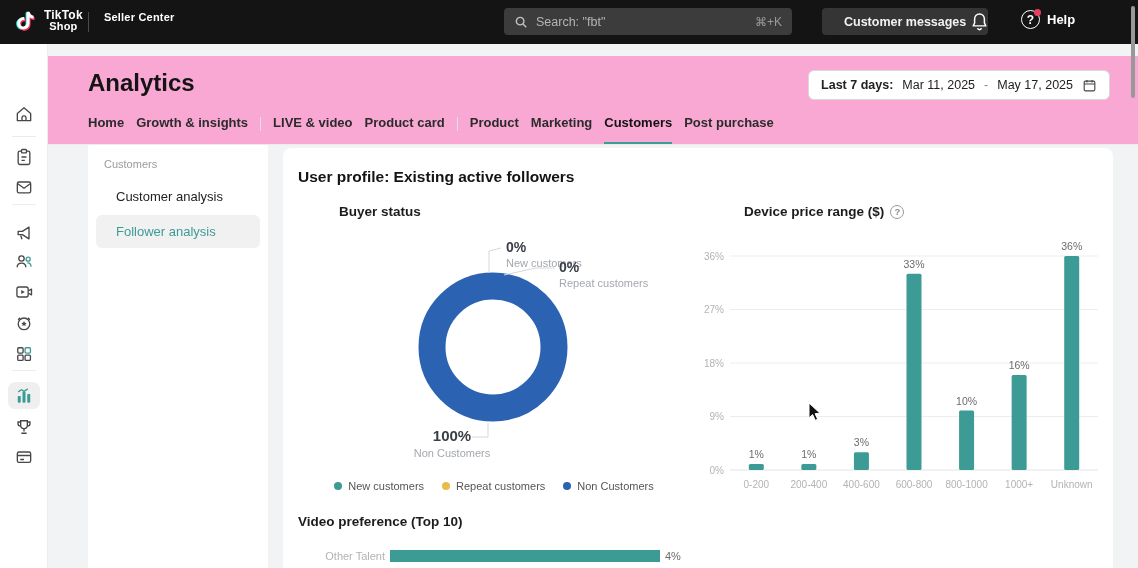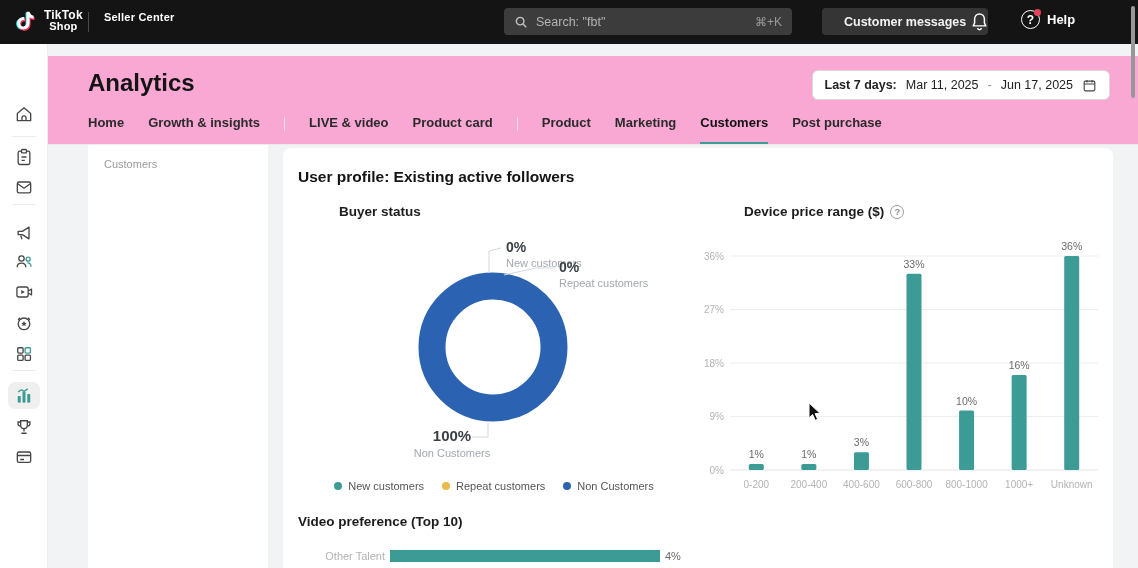--- a/index.html
+++ b/index.html
@@ -29,21 +29,21 @@
   .rail-item { position:absolute; left:14px; width:20px; height:20px; }
   .rail-divider { position:absolute; left:12px; width:24px; height:1px; background:#ebebeb; }
   .rail-active-bg { position:absolute; left:8px; width:32px; height:27px; background:#efefef; border-radius:7px; }
 
   
   .header { position:absolute; left:48px; top:44px; width:1090px; height:89px; background:#f9a8d4; border-bottom:1px solid #ececec; z-index:4;margin-top:12px; }
   .page-title { position:absolute; left:40px; top:13px; font-size:24px; font-weight:800; color:#141414; }
   .date-btn { position:absolute; right:28px; top:14px; height:30px; border:1px solid #d9d9d9; border-radius:6px; background:#fff; display:flex; align-items:center; gap:9px; padding:0 12px; font-size:12.5px; color:#222; }
   .date-btn .dlabel { font-weight:600; }
   .date-btn .dsep { color:#8a8a8a; }
-  .tabs { position:absolute; left:40px; bottom:0; display:flex; align-items:flex-end; gap:24px; height:34px; }
+  .tabs { position:absolute; left:40px; bottom:0; display:flex; align-items:flex-end; gap:12px; height:34px; }
   .tab { font-size:13px; font-weight:600; color:#2b2b2b; padding-bottom:12px; border-bottom:2px solid transparent; white-space:nowrap; }
   .tab.active { color:#111; font-weight:700; border-bottom:2px solid #3d9b95; }
   .tab-sep { width:1px; height:14px; background:#e1e1e1; margin-bottom:13px; }
 
   
   .sliver { position:absolute; left:283px; top:134px; width:830px; height:6px; background:#fff; border-radius:0 0 8px 8px; }
 
   
   .subside { position:absolute; left:88px; top:140px; width:180px; height:428px; background:#fff; border-radius:8px 8px 0 0; padding-top:14px; }
   .subside .group { margin:4px 0 10px 16px; font-size:11px; color:#9b9b9b; }
@@ -179,21 +179,21 @@
           <path d="M4 10.2 h16 M7.5 15 h4.5" stroke="#474747" stroke-width="1.6"></path>
         </svg></div>
     </div>
 
   <div class="header">
     <div class="page-title">Analytics</div>
     <div class="date-btn">
       <span class="dlabel">Last 7 days:</span>
       <span>Mar 11, 2025</span>
       <span class="dsep">-</span>
-      <span>Jun 17, 2025</span>
+      <span>May 17, 2025</span>
       <svg width="15" height="15" viewBox="0 0 24 24">
         <rect x="3.5" y="5" width="17" height="15.5" rx="2" fill="none" stroke="#444" stroke-width="1.8"></rect>
         <path d="M3.5 9.5 H20.5 M8 3 v4 M16 3 v4" stroke="#444" stroke-width="1.8" fill="none"></path>
       </svg>
     </div>
     <div class="tabs" id="tabs">
         <div class="tab">Home</div>
         <div class="tab">Growth &amp; insights</div>
         <div class="tab-sep"></div>
         <div class="tab">LIVE &amp; video</div>
@@ -203,20 +203,24 @@
         <div class="tab">Marketing</div>
         <div class="tab active">Customers</div>
         <div class="tab">Post purchase</div>
       </div>
   </div>
 
   <div class="sliver"></div>
 
   <div class="subside">
     <div class="group">Customers</div>
+    <div id="subitems">
+        <div class="item">Customer analysis</div>
+        <div class="item active">Follower analysis</div>
+      </div>
   </div>
 
   <div class="card">
     <div class="section-title">User profile: Existing active followers</div>
 
     <div class="chart-title ct-left">
       <span>Buyer status</span>
     </div>
     <div class="chart-title ct-right">
       <span>Device price range ($)</span>

